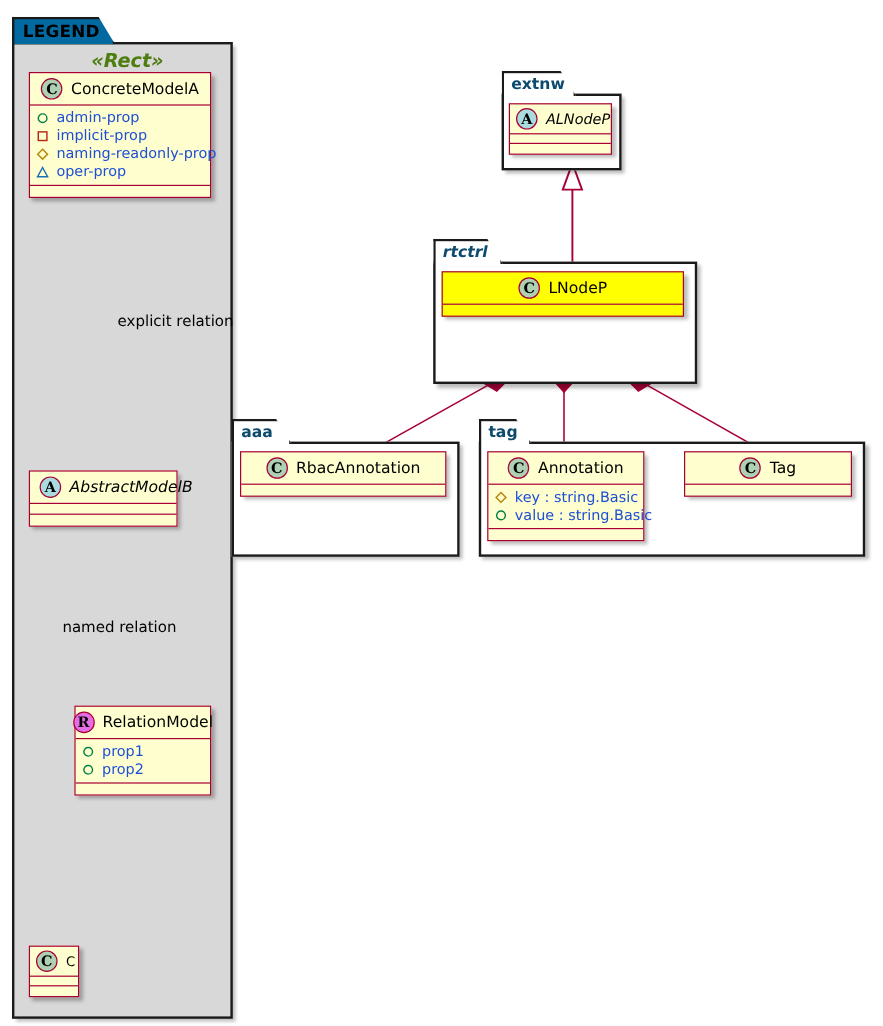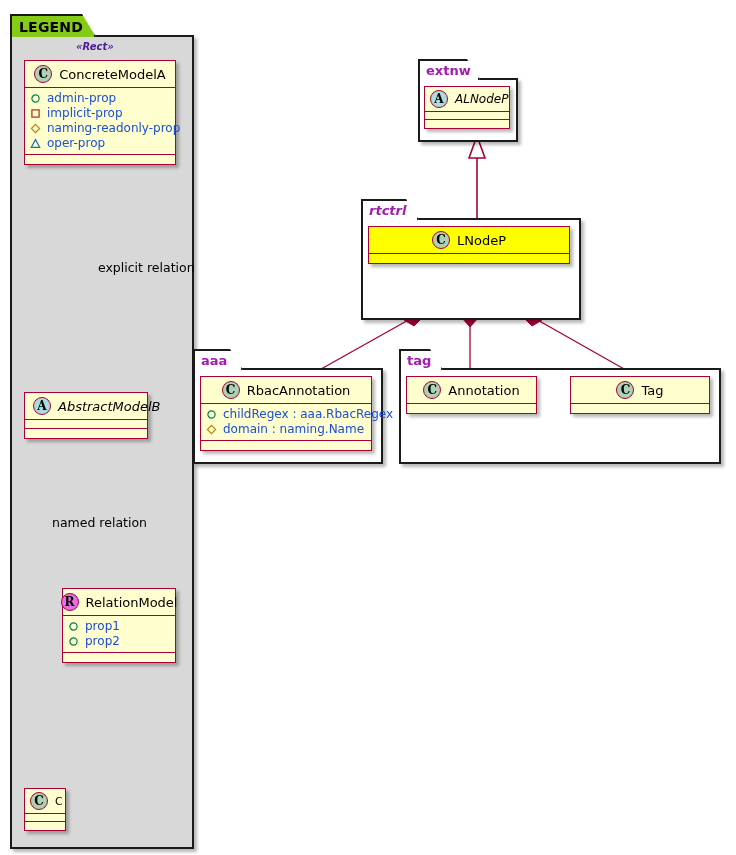--- a/index.html
+++ b/index.html
@@ -35,21 +35,21 @@
     background: #d8d8d8;
     border: 2px solid #1a1a1a;
     box-shadow: 3px 3px 3px rgba(0,0,0,0.28);
     z-index: 2;
   }
   .frame-tab {
     position: absolute;
     left: -2px;
     top: -23px;
     height: 23px;
-    background: #84cc16;
+    background: #0369a1;
     border: 2px solid #1a1a1a;
     border-bottom: none;
     box-sizing: border-box;
     display: flex;
     align-items: center;
     padding: 0 22px 0 7px;
     font-size: 14px;
     font-weight: bold;
     color: #000;
     clip-path: polygon(0 0, calc(100% - 14px) 0, 100% 100%, 0 100%);
@@ -71,21 +71,21 @@
     height: 21px;
     background: #ffffff;
     border: 2px solid #1a1a1a;
     border-bottom: none;
     box-sizing: border-box;
     display: flex;
     align-items: center;
     padding: 0 20px 0 6px;
     font-size: 13px;
     font-weight: bold;
-    color: #a21caf;
+    color: #0c4a6e;
     clip-path: polygon(0 0, calc(100% - 13px) 0, 100% 100%, 0 100%);
   }
 
   
   .cls {
     position: absolute;
     background: #fefece;
     border: 1px solid #a80036;
     box-shadow: 3px 3px 3px rgba(0,0,0,0.28);
     box-sizing: border-box;
@@ -138,24 +138,24 @@
     box-sizing: border-box;
   }
   .circ.c { background: #add1b2; border: 1.5px solid #a80036; }
   .circ.a { background: #a9dcdf; border: 1.5px solid #a80036; }
   .circ.r { background: #e56ee5; border: 1.5px solid #a80036; }
 
   .gl { width: 11px; height: 11px; flex: 0 0 auto; display:inline-block; }
 
   .stereo {
     position: absolute;
-    font-size: 10px;
+    font-size: 16px;
     font-style: italic;
     font-weight: bold;
-    color: #4c1d95;
+    color: #4d7c0f;
     z-index: 4;
     white-space: nowrap;
   }
   .edge-label {
     position: absolute;
     font-size: 12.5px;
     color: #000;
     z-index: 4;
     white-space: nowrap;
   }
@@ -309,47 +309,47 @@
   <div class="pkg" style="left:193px; top:368px; width:186px; height:92px;">
     <div class="pkg-tab" style="width:50px;">
       <span>aaa</span>
     </div>
   </div>
   <div class="cls" style="left:200px; top:376px; width:172px;">
     <div class="cls-title">
       <span class="circ c">C</span>
       <span class="name">RbacAnnotation</span>
     </div>
-    <div class="cls-body">
-      <div class="attr">
-        <svg class="gl" viewBox="0 0 11 11">
-            <circle cx="5.5" cy="5.5" r="3.6" fill="none" stroke="#038048" stroke-width="1.2"></circle>
-          </svg>
-        <span>childRegex : aaa.RbacRegex</span>
-      </div>
-      <div class="attr">
-        <svg class="gl" viewBox="0 0 11 11">
-            <path d="M5.5,1.4 L9.6,5.5 L5.5,9.6 L1.4,5.5 Z" fill="none" stroke="#b8860b" stroke-width="1.2"></path>
-          </svg>
-        <span>domain : naming.Name</span>
-      </div>
-    </div>
     <div class="cls-foot"></div>
   </div>
 
   <div class="pkg" style="left:399px; top:368px; width:318px; height:92px;">
     <div class="pkg-tab" style="width:44px;">
       <span>tag</span>
     </div>
   </div>
   <div class="cls" style="left:406px; top:376px; width:131px;">
     <div class="cls-title">
       <span class="circ c">C</span>
       <span class="name">Annotation</span>
     </div>
+    <div class="cls-body">
+      <div class="attr">
+        <svg class="gl" viewBox="0 0 11 11">
+            <path d="M5.5,1.4 L9.6,5.5 L5.5,9.6 L1.4,5.5 Z" fill="none" stroke="#b8860b" stroke-width="1.2"></path>
+          </svg>
+        <span>key : string.Basic</span>
+      </div>
+      <div class="attr">
+        <svg class="gl" viewBox="0 0 11 11">
+            <circle cx="5.5" cy="5.5" r="3.6" fill="none" stroke="#038048" stroke-width="1.2"></circle>
+          </svg>
+        <span>value : string.Basic</span>
+      </div>
+    </div>
     <div class="cls-foot"></div>
   </div>
 
   <div class="cls" style="left:570px; top:376px; width:140px;">
     <div class="cls-title">
       <span class="circ c">C</span>
       <span class="name">Tag</span>
     </div>
     <div class="cls-foot"></div>
   </div>

